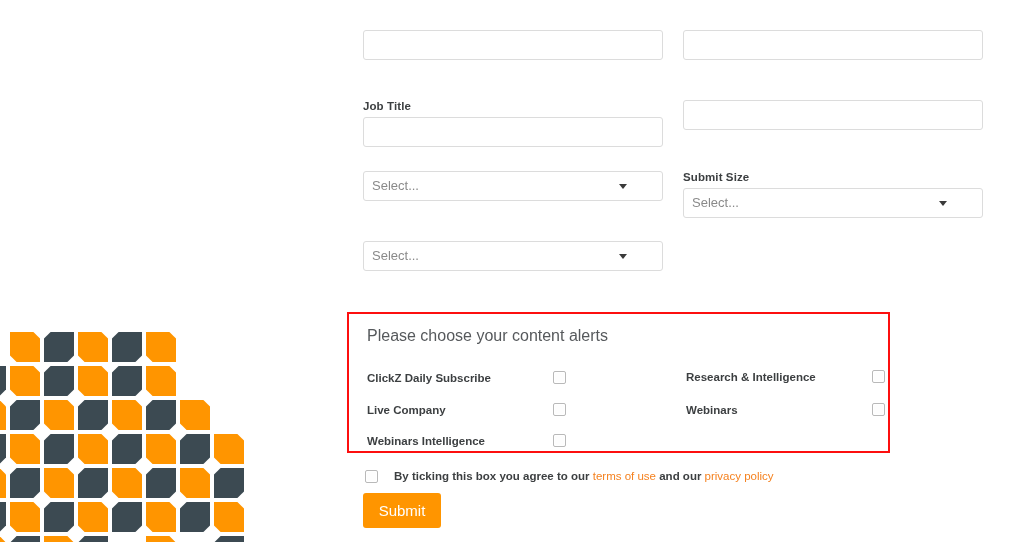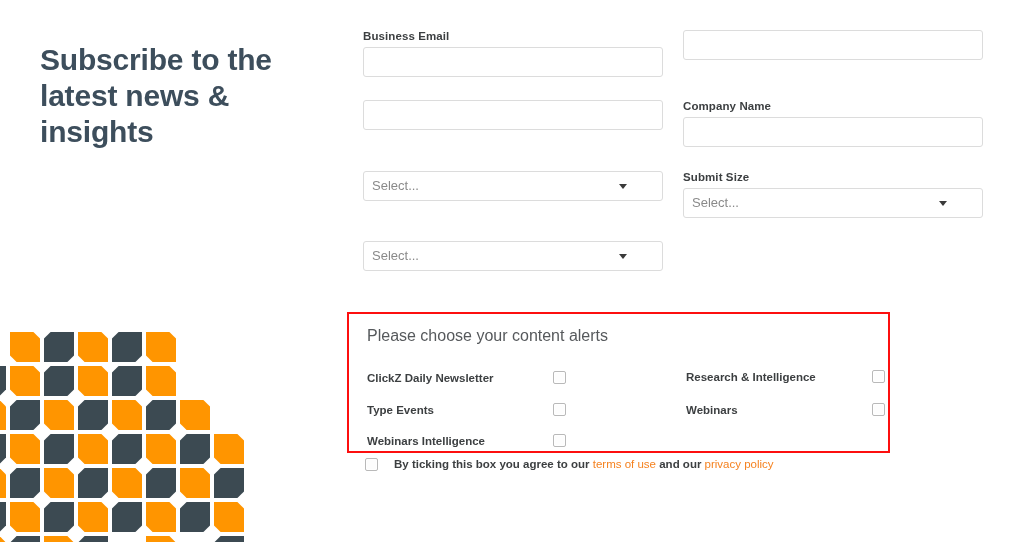--- a/index.html
+++ b/index.html
@@ -164,21 +164,21 @@
     background: #fdfdfd;
     border-radius: 2px;
     margin: 0;
     box-shadow: inset 0 0 0 1px #ffffff;
     cursor: pointer;
   }
 
   
   #consent {
     position: absolute;
-    left: 0; top: 457px;
+    left: 0; top: 469px;
     width: 620px;
     height: 18px;
   }
   #consent .cbx { left: 2px; top: 1px; }
   #consent .txtline {
     position: absolute;
     left: 31px; top: 0px;
     font-size: 11.5px;
     font-weight: bold;
     color: #3c3f41;
@@ -203,21 +203,20 @@
     font-family: "Liberation Sans", sans-serif;
     cursor: pointer;
     padding: 0;
   }
 </style>
 </head>
 <body>
 
 <div id="left-col">
 
-  <h1 id="headline">Subscribe to the latest news &amp; insights</h1>
 
   <div id="pattern-wrap">
     <div id="pattern">
         <div class="tile" style="left: 34px; top: 0px; width: 30px; height: 30px;">
           <div class="slash b c-orange" style="width: 30px; height: 30px;"></div>
         </div>
         <div class="tile" style="left: 68px; top: 0px; width: 30px; height: 30px;">
           <div class="slash a c-dark" style="width: 30px; height: 30px;"></div>
         </div>
         <div class="tile" style="left: 102px; top: 0px; width: 30px; height: 30px;">
@@ -360,34 +359,33 @@
         </div>
       </div>
   </div>
 
 </div>
 
 <div id="form">
 
   <div class="row" style="top:30px;">
     <div class="field left">
-      <span class="lbl">Business Email</span>
       <input class="txt" type="text" placeholder="" style="">
     </div>
     <div class="field right">
       <input class="txt" type="text" placeholder="" style="">
     </div>
   </div>
 
   <div class="row" style="top:100px;">
     <div class="field left">
+      <span class="lbl">Job Title</span>
       <input class="txt" type="text" placeholder="" style="">
     </div>
     <div class="field right">
-      <span class="lbl">Company Name</span>
       <input class="txt" type="text" placeholder="" style="">
     </div>
   </div>
 
   <div class="row" style="top:171px;">
     <div class="field left">
       <div class="sel-wrap">
         <div class="sel">Select...</div>
         <span class="caret"></span>
       </div>
@@ -407,25 +405,25 @@
         <div class="sel">Select...</div>
         <span class="caret"></span>
       </div>
     </div>
   </div>
 
   <div id="alerts-box">
     <div id="alerts-title">Please choose your content alerts</div>
 
     <div class="chk-row" style="left:18px; top:57px; width:220px;">
-      <span class="cap">ClickZ Daily Newsletter</span>
+      <span class="cap">ClickZ Daily Subscribe</span>
       <input class="cbx" type="checkbox" style="left: 186px; top: 0px;">
     </div>
     <div class="chk-row" style="left:18px; top:89px; width:220px;">
-      <span class="cap">Type Events</span>
+      <span class="cap">Live Company</span>
       <input class="cbx" type="checkbox" style="left: 186px; top: 0px;">
     </div>
     <div class="chk-row" style="left:18px; top:120px; width:220px;">
       <span class="cap">Webinars Intelligence</span>
       <input class="cbx" type="checkbox" style="left: 186px; top: 0px;">
     </div>
 
     <div class="chk-row" style="left:337px; top:56px; width:190px;">
       <span class="cap">Research &amp; Intelligence</span>
       <input class="cbx" type="checkbox" style="left: 186px; top: 0px;">
@@ -439,14 +437,15 @@
   <div id="consent">
     <input class="cbx" type="checkbox" style="">
     <div class="txtline">
       <span>By ticking this box you agree to our</span>
       <span class="lnk">terms of use</span>
       <span>and our</span>
       <span class="lnk">privacy policy</span>
     </div>
   </div>
 
+  <button id="submit-btn">Submit</button>
 
 </div>
 
 </body></html>

